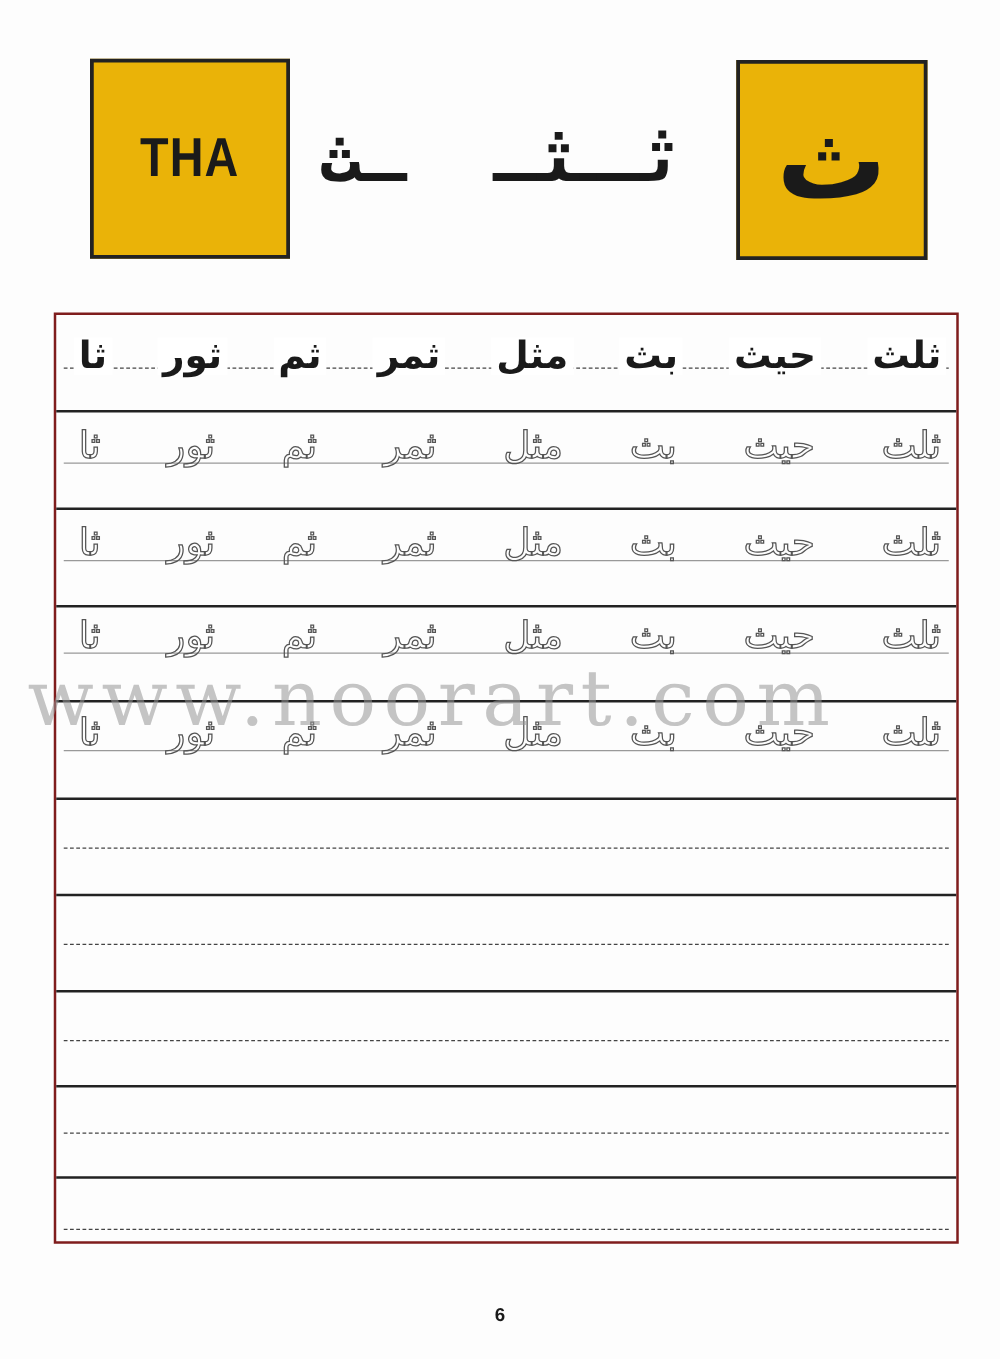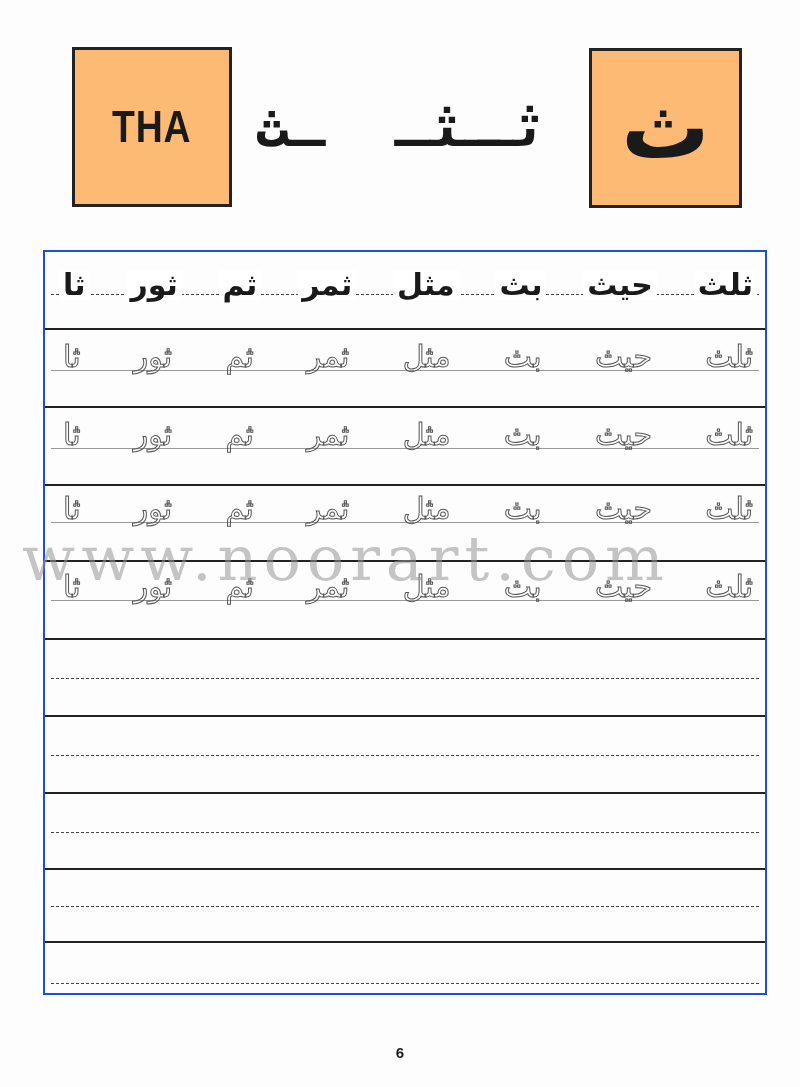--- a/index.html
+++ b/index.html
@@ -1,28 +1,28 @@
 <!DOCTYPE html>
 <html><head>
 <meta charset="utf-8">
 <style>
   html, body { margin:0; padding:0; }
   body { width:800px; height:1087px; background:#fdfdfd; position:relative; overflow:hidden;
          font-family:"DejaVu Sans", sans-serif; color:#1a1a1a; }
-  .box { position:absolute; border:3px solid #222; background:#fdba74; box-sizing:border-box; }
+  .box { position:absolute; border:3px solid #222; background:#eab308; box-sizing:border-box; }
   #name-box { left:72px; top:47px; width:160px; height:160px; display:flex; align-items:center; justify-content:center; }
   #name-box span { font-family:"Liberation Sans", sans-serif; font-weight:bold; font-size:44px; letter-spacing:1px; transform:scaleX(0.85); display:inline-block; }
   #letter-box { left:589px; top:48px; width:153px; height:160px; display:flex; align-items:center; justify-content:center; }
   #letter-box span { font-family:"DejaVu Sans", sans-serif; font-size:88px; font-weight:bold; line-height:1; }
   .form { position:absolute; top:102px; font-family:Liberation Mono, monospace; font-size:58px; font-weight:bold; line-height:1; }
   #form-final { left:255px; }
   #form-medial { left:395px; }
   #form-initial { left:478px; }
 
-  #grid { position:absolute; left:43px; top:250px; width:724px; height:745px; border:2px solid #1d4ed8; border-bottom-width:2px; box-sizing:border-box; }
+  #grid { position:absolute; left:43px; top:250px; width:724px; height:745px; border:2px solid #7f1d1d; border-bottom-width:2px; box-sizing:border-box; }
   .row { position:absolute; left:0; right:0; border-bottom:2px solid #222; box-sizing:border-box; }
   .row.last { border-bottom:none; }
   .baseline { position:absolute; left:6px; right:6px; }
   .baseline.dotted { border-top:1.5px dashed #444; }
   .baseline.solid { border-top:1px solid #999; }
   .words { position:absolute; left:14px; right:8px; display:flex; flex-direction:row-reverse; justify-content:space-between; align-items:flex-end; direction:rtl; }
   .word { font-family:"DejaVu Sans", sans-serif; font-size:30px; font-weight:bold; line-height:1; background:#fff; padding:0 4px; }
   .trace .word { font-weight:normal; color:transparent; -webkit-text-stroke:1px #555; background:transparent; letter-spacing:1px; }
   .trace .word { color:transparent; text-shadow:none; }
   #watermark { position:absolute; left:0; top:522px; width:692px; text-align:center; font-family:"DejaVu Serif", serif; font-size:62px; color:rgba(150,150,150,0.55); letter-spacing:6px; pointer-events:none; white-space:nowrap; }

